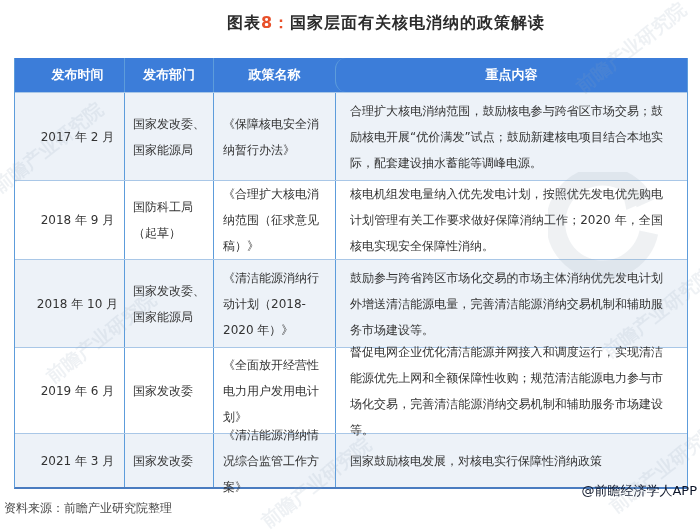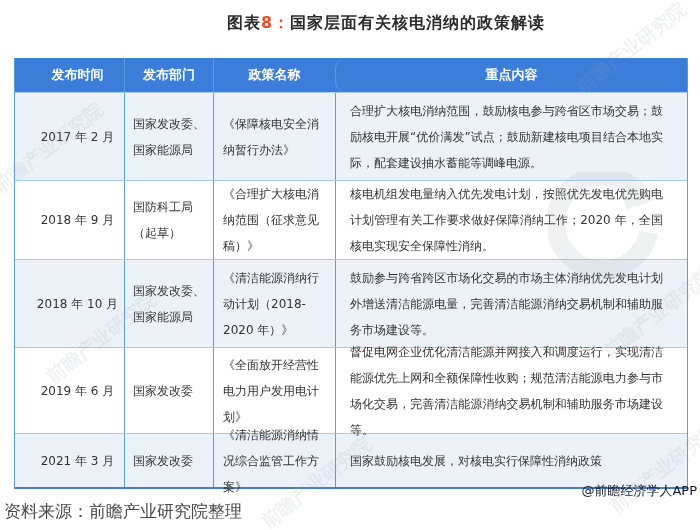--- a/index.html
+++ b/index.html
@@ -29,21 +29,21 @@
     text-align:center;line-height:22px;margin-left:16px;}
   .c2{width:89px;display:flex;align-items:center;padding:22px 8px;
     line-height:26px;border-left:1px solid #5d9cdb;}
   .c3{width:122px;display:flex;align-items:center;padding:4px 9px;
     line-height:26px;border-left:1px solid #5d9cdb;}
   .c4{flex:1;display:flex;align-items:center;padding:4px 24px 4px 14px;
     line-height:26px;border-left:1px solid #5d9cdb;text-align:justify;}
   .r1{height:87px;} .r2{height:78px;} .r3{height:87px;}
   .r4{height:85px;} .r5{height:53px;}
   
-  .src{position:absolute;left:4px;top:500px;font-size:17px;color:#4a4a4a;}
+  .src{position:absolute;left:4px;top:500px;font-size:12px;color:#4a4a4a;}
   .credit{position:absolute;right:3px;top:482px;font-size:13px;color:#0f172a;}
   
   .wm{
     position:absolute;color:#8fa3b8;opacity:.14;font-size:19px;font-weight:bold;
     transform:rotate(-38deg);white-space:nowrap;pointer-events:none;z-index:3;
   }
   .wm-logo{position:absolute;opacity:.13;pointer-events:none;z-index:3;}
 </style>
 </head>
 <body>

